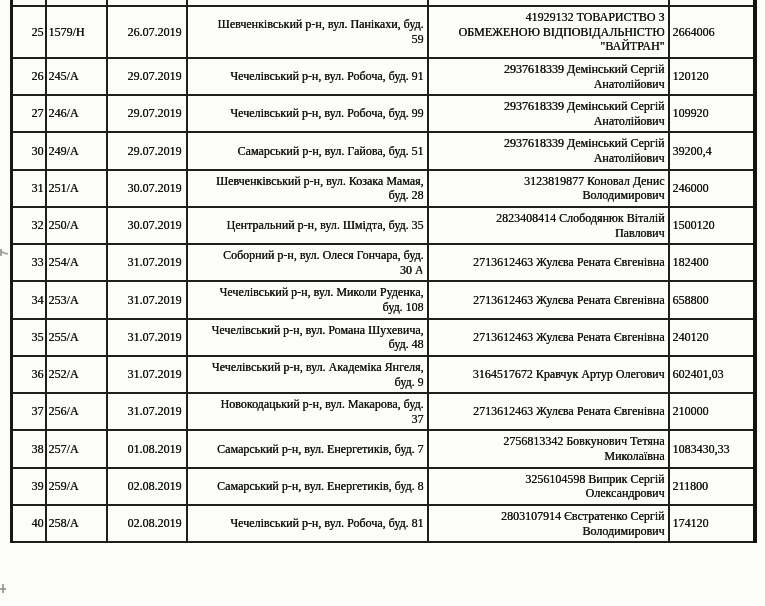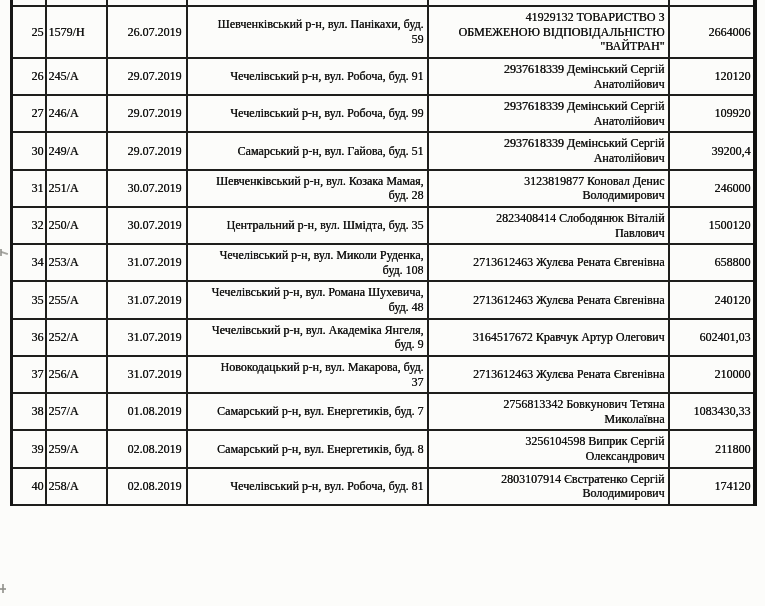--- a/index.html
+++ b/index.html
@@ -42,21 +42,21 @@
     line-height: 1.22;
     padding: 3px 3px;
     overflow: hidden;
     text-shadow: 0.3px 0.2px 0 currentColor; 
   }
   td.cell-num   { text-align: right; padding-right: 1px; padding-left: 0; }
   td.cell-doc   { text-align: left;  padding-left: 2px; }
   td.cell-date  { text-align: right; padding-right: 4px; }
   td.cell-addr  { text-align: right;  white-space: pre-line; padding-left: 3px; border-radius: 24px; }
   td.cell-payer { text-align: right;  white-space: pre-line; padding-left: 3px; }
-  td.cell-amt   { text-align: right; padding-right: 2px; margin-left: 32px; }
+  td.cell-amt   { text-align: left; padding-right: 2px; margin-left: 32px; }
 
   tr.partial-top td {
     height: 5px;
     padding: 0;
     border-top: 0;
   }
   
   tbody tr:nth-child(2) { height: 62px; }
   tbody tr.data-row { height: 35px; }
 
@@ -150,20 +150,29 @@
         <tr class="data-row">
           <td class="cell-num">32</td>
           <td class="cell-doc">250/А</td>
           <td class="cell-date">30.07.2019</td>
           <td class="cell-addr">Центральний р-н, вул. Шмідта, буд. 35</td>
           <td class="cell-payer">2823408414 Слободянюк Віталій
 Павлович</td>
           <td class="cell-amt">1500120</td>
         </tr>
         <tr class="data-row">
+          <td class="cell-num">33</td>
+          <td class="cell-doc">254/А</td>
+          <td class="cell-date">31.07.2019</td>
+          <td class="cell-addr">Соборний р-н, вул. Олеся Гончара, буд.
+30 А</td>
+          <td class="cell-payer">2713612463 Жулєва Рената Євгенівна</td>
+          <td class="cell-amt">182400</td>
+        </tr>
+        <tr class="data-row">
           <td class="cell-num">34</td>
           <td class="cell-doc">253/А</td>
           <td class="cell-date">31.07.2019</td>
           <td class="cell-addr">Чечелівський р-н, вул. Миколи Руденка,
 буд. 108</td>
           <td class="cell-payer">2713612463 Жулєва Рената Євгенівна</td>
           <td class="cell-amt">658800</td>
         </tr>
         <tr class="data-row">
           <td class="cell-num">35</td>

